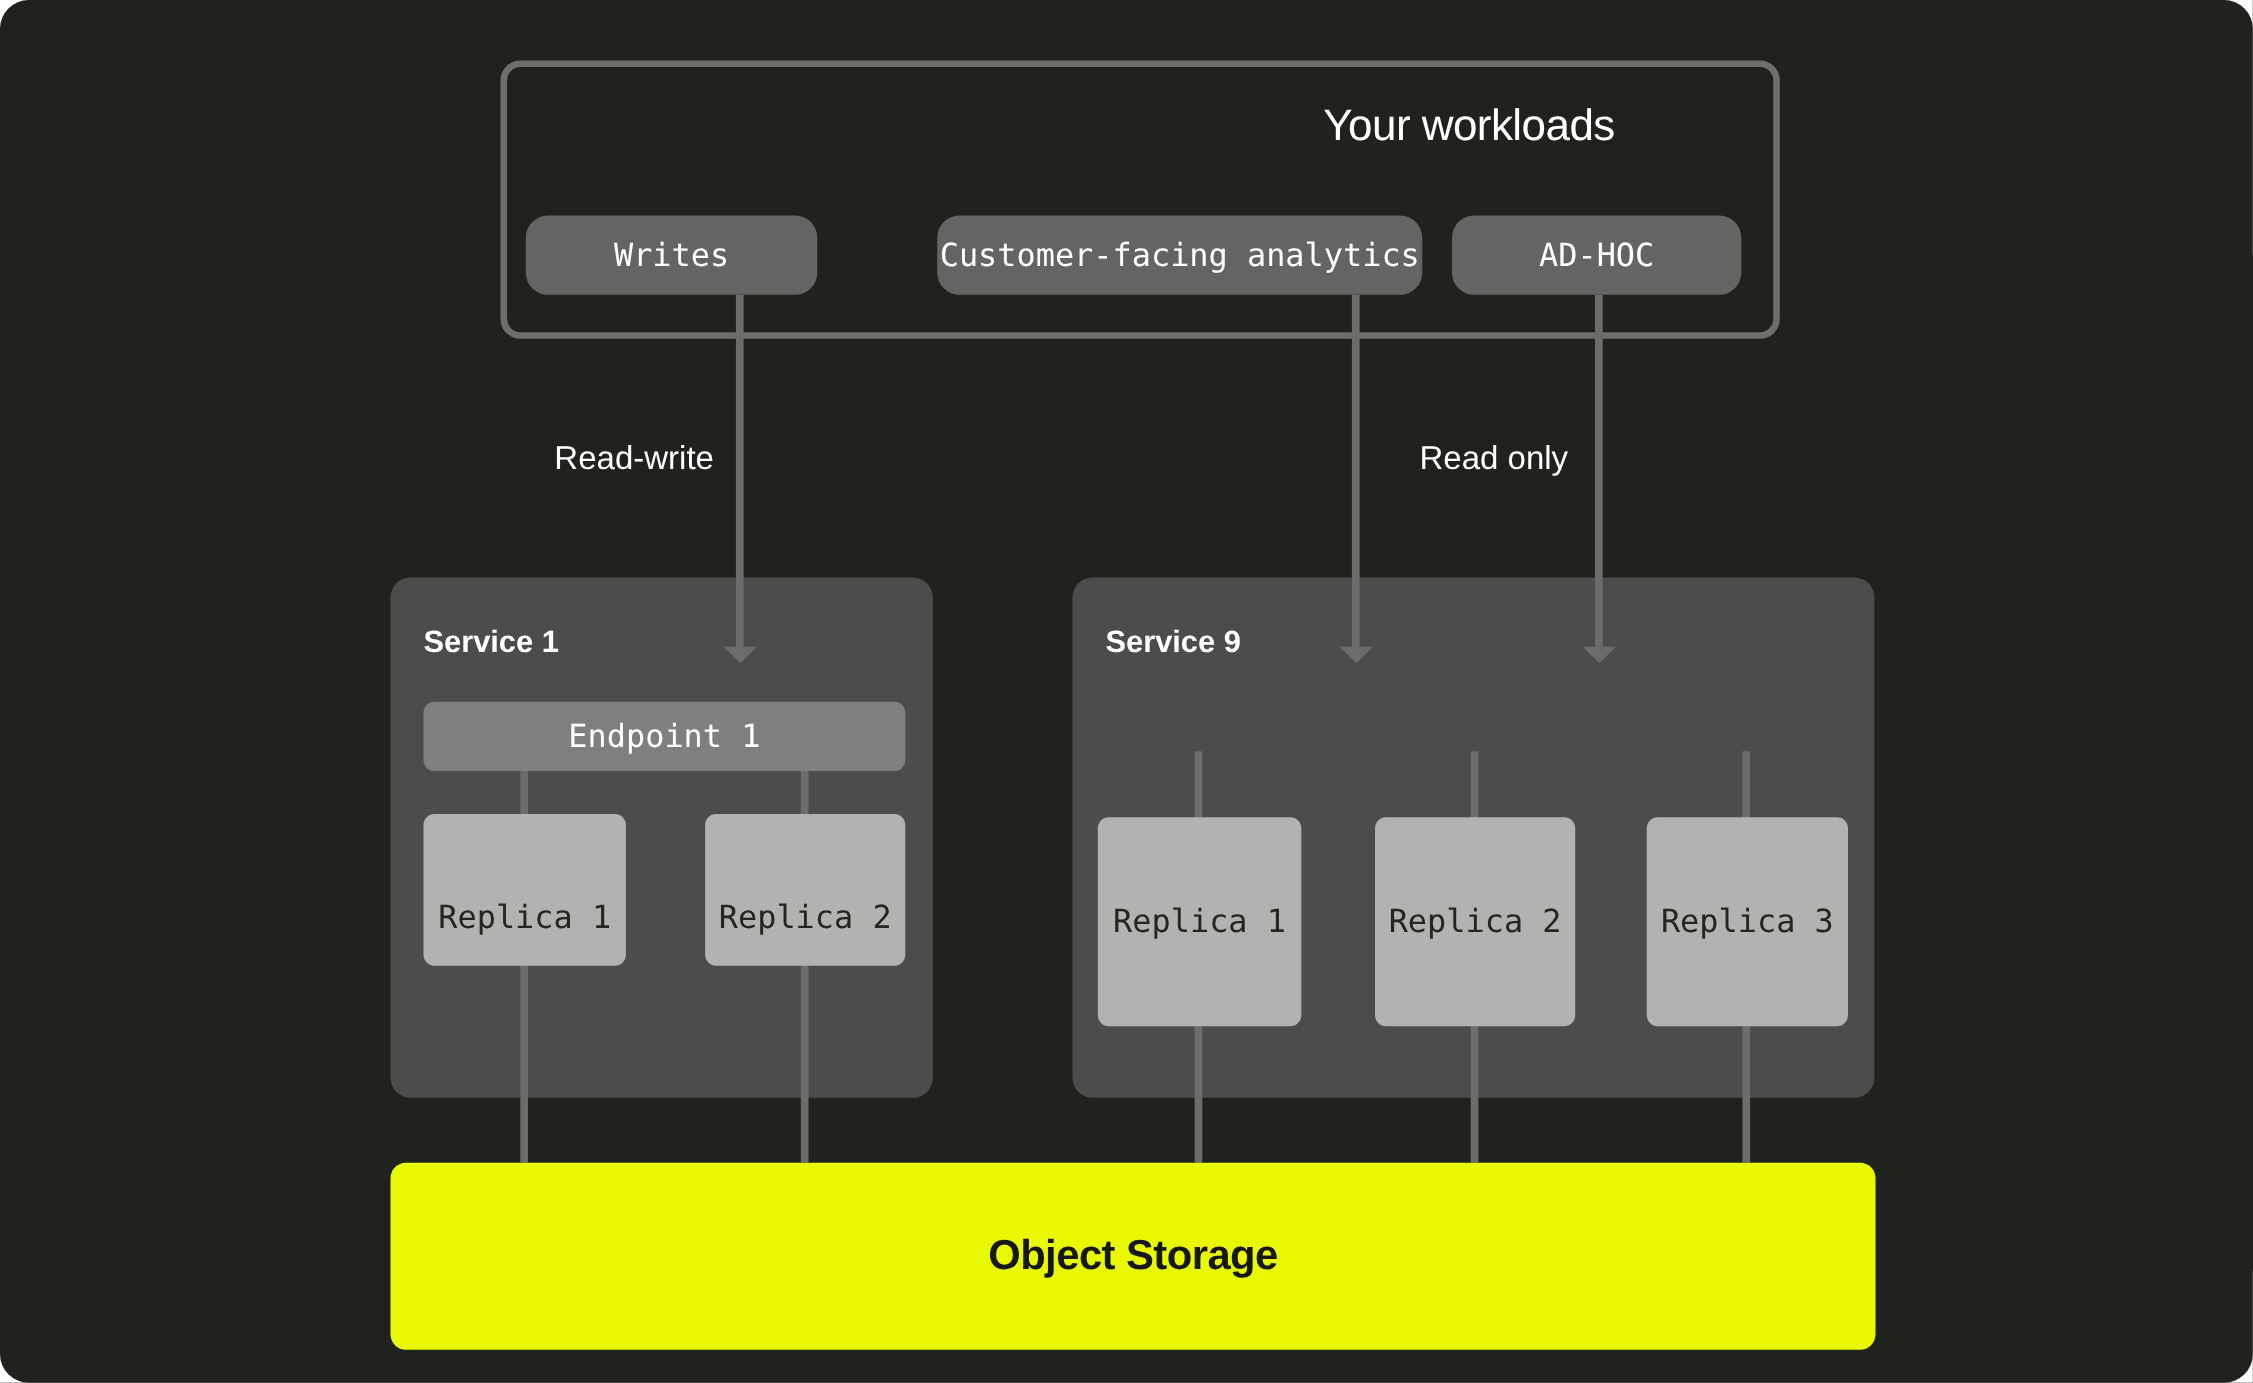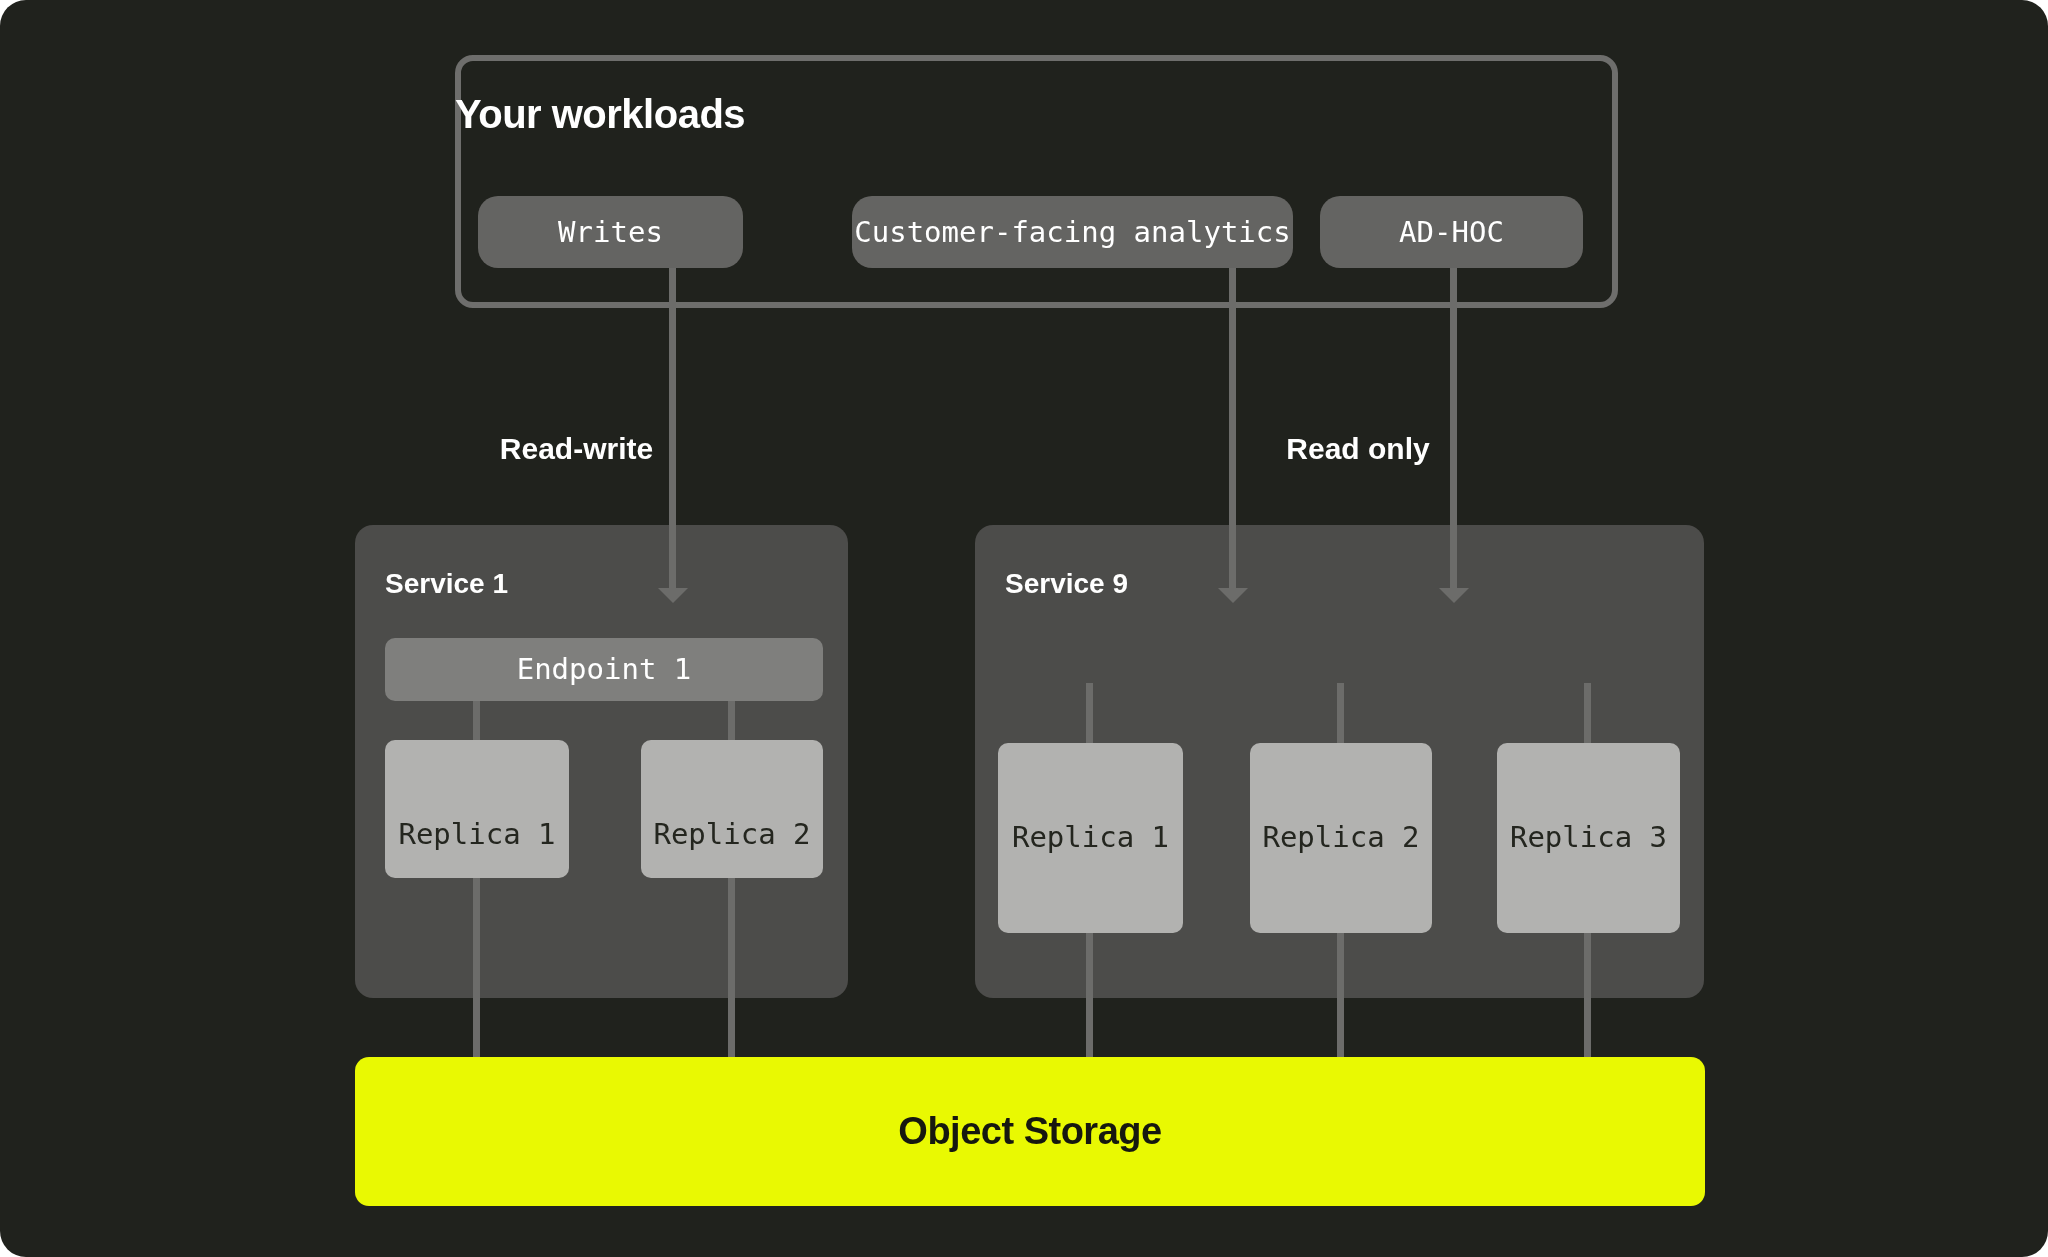--- a/index.html
+++ b/index.html
@@ -27,22 +27,22 @@
     border-radius:26px;
   }
   
   .workloads-box{
     position:absolute;left:455px;top:55px;width:1163px;height:253px;
     border:6px solid var(--box-border);border-radius:18px;
     z-index:1;
   }
   .workloads-title{
     position:absolute;left:455px;top:92px;width:1013px;
-    text-align:left;color:var(--text-light);
-    font-size:40px;font-weight:bold;letter-spacing:-0.5px;
+    text-align:right;color:var(--text-light);
+    font-size:40px;font-weight:normal;letter-spacing:-0.5px;
     z-index:2;
   }
   .pill{
     position:absolute;top:196px;height:72px;
     background:var(--button-fill);border-radius:20px;
     color:var(--text-light);
     font-family:"DejaVu Sans Mono","Liberation Mono",monospace;
     font-size:29px;line-height:72px;text-align:center;
     z-index:3;
   }
@@ -59,21 +59,21 @@
     border-left:15px solid transparent;
     border-right:15px solid transparent;
     border-top:15px solid var(--connector);
     z-index:2;
   }
   .shaft-1{left:669px;} .head-1{left:658px;}
   .shaft-2{left:1229px;} .head-2{left:1218px;}
   .shaft-3{left:1450px;} .head-3{left:1439px;}
   .flow-label{
     position:absolute;top:400px;color:var(--text-light);
-    font-size:30px;font-weight:bold;text-align:center;z-index:2;margin-top:32px;
+    font-size:30px;font-weight:normal;text-align:center;z-index:2;
   }
   .flow-read-write{left:484px;width:185px;}
   .flow-read-only{left:1278px;width:160px;}
   
   .service-box{
     position:absolute;top:525px;height:473px;
     background:var(--service-fill);border-radius:18px;z-index:1;
   }
   .service-1{left:355px;width:493px;}
   .service-2{left:975px;width:729px;}
@@ -114,21 +114,21 @@
     position:absolute;width:7px;top:683px;height:374px;
     background:var(--connector);z-index:2;
   }
   .conn-s1-a{left:473px;}
   .conn-s1-b{left:728px;}
   .conn-s2-a{left:1086px;}
   .conn-s2-b{left:1337px;}
   .conn-s2-c{left:1584px;}
   
   .storage{
-    position:absolute;left:355px;top:1057px;width:1350px;height:149px;
+    position:absolute;left:355px;top:1057px;width:1350px;height:170px;
     background:var(--storage-fill);border-radius:14px;
     display:flex;align-items:center;justify-content:center;
     z-index:3;
   }
   .storage-label{
     color:#16180f;font-size:38px;font-weight:bold;letter-spacing:-0.5px;
   }
 </style>
 </head>
 <body>

